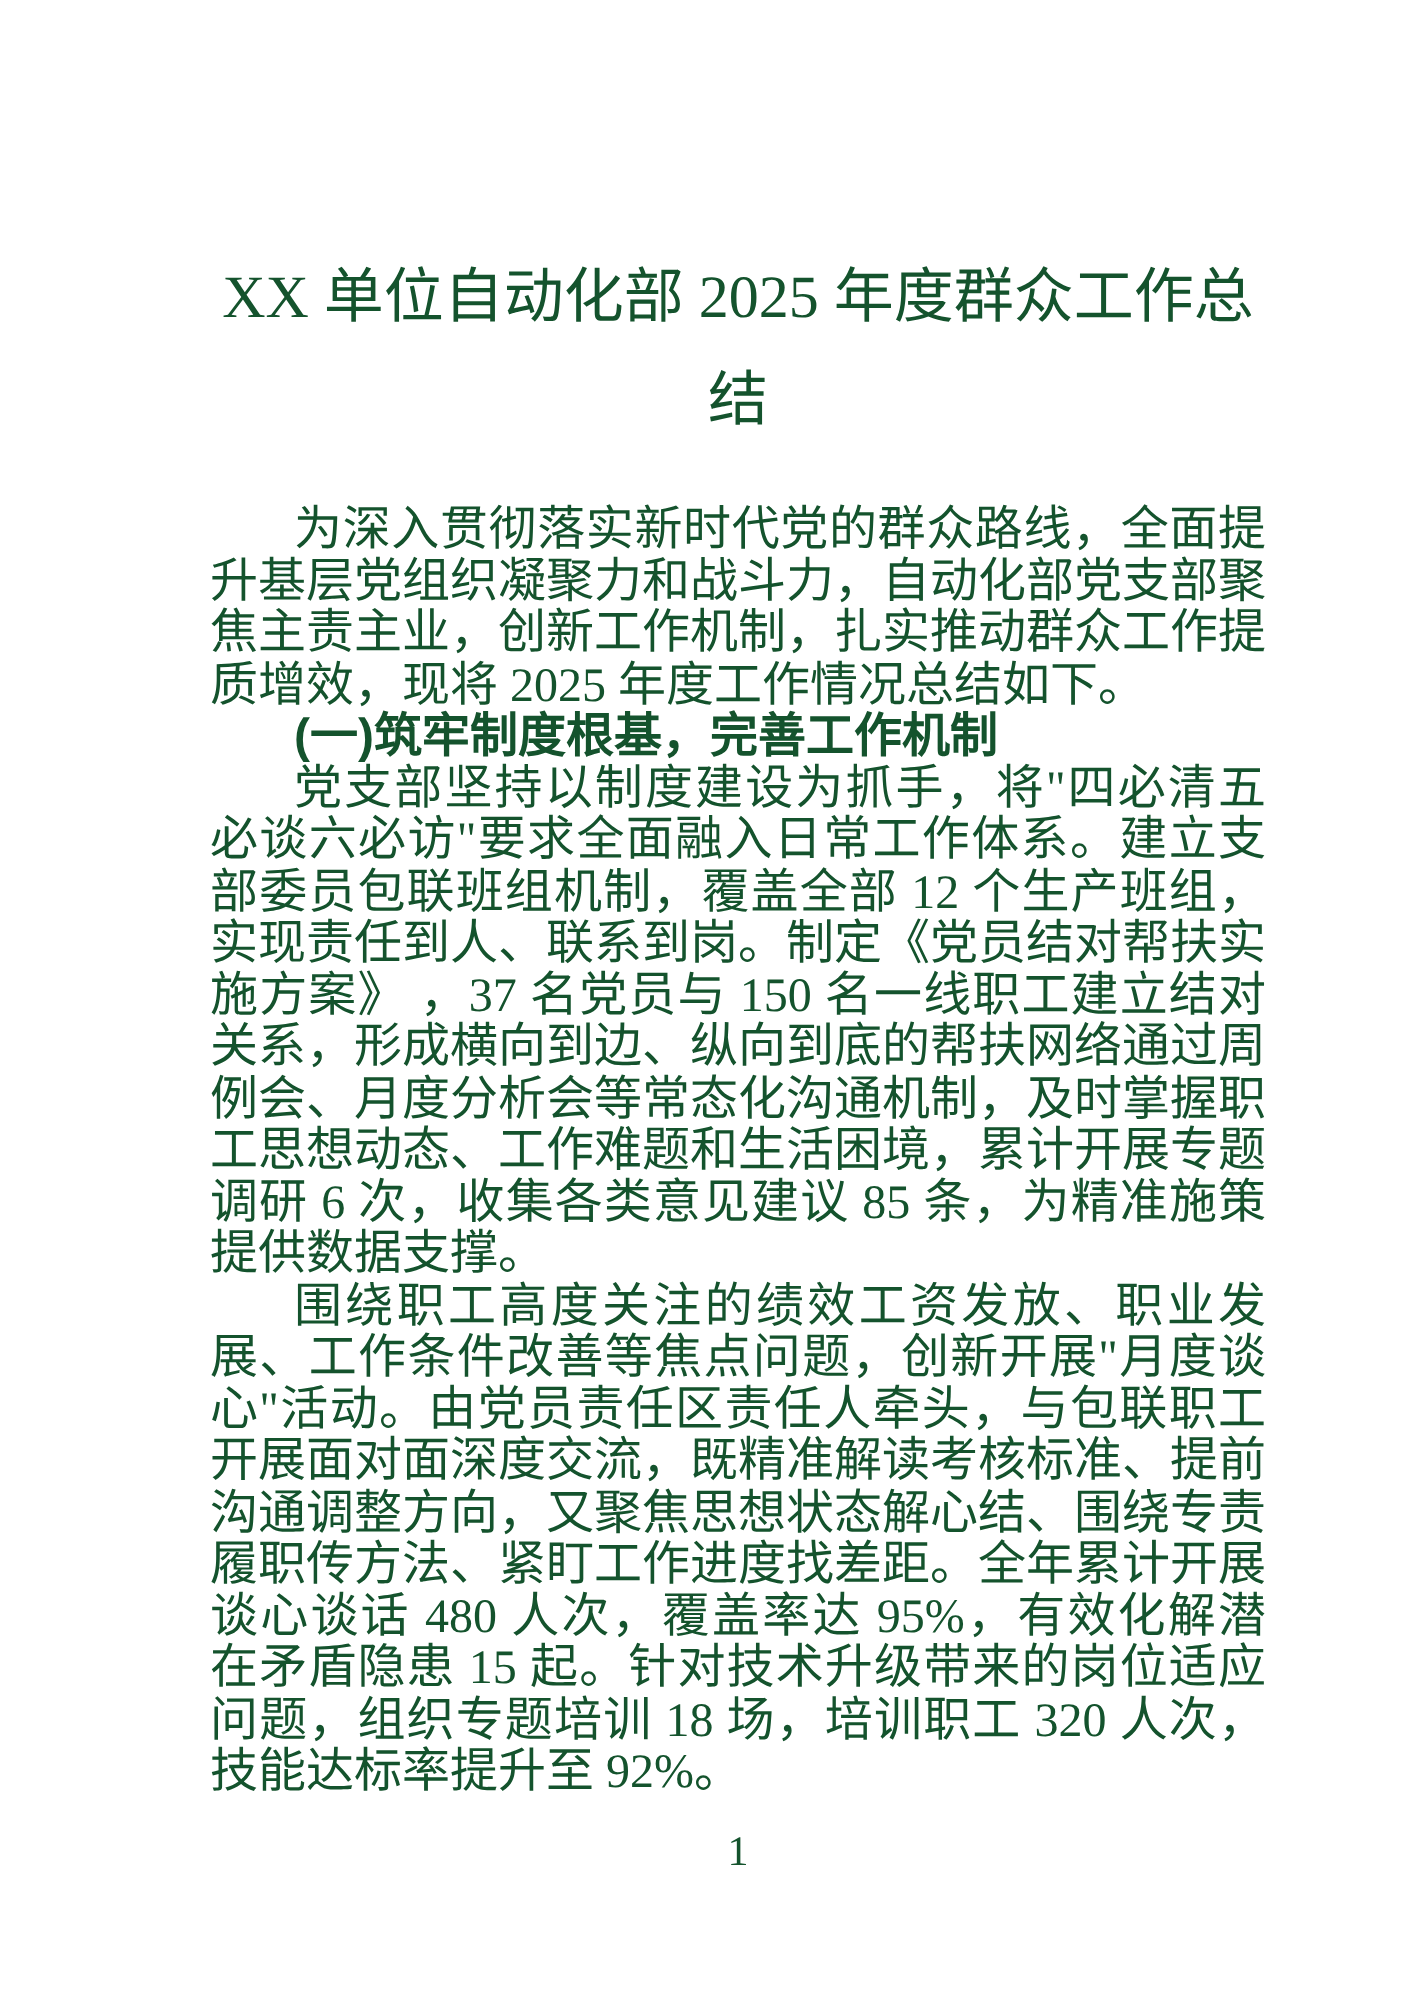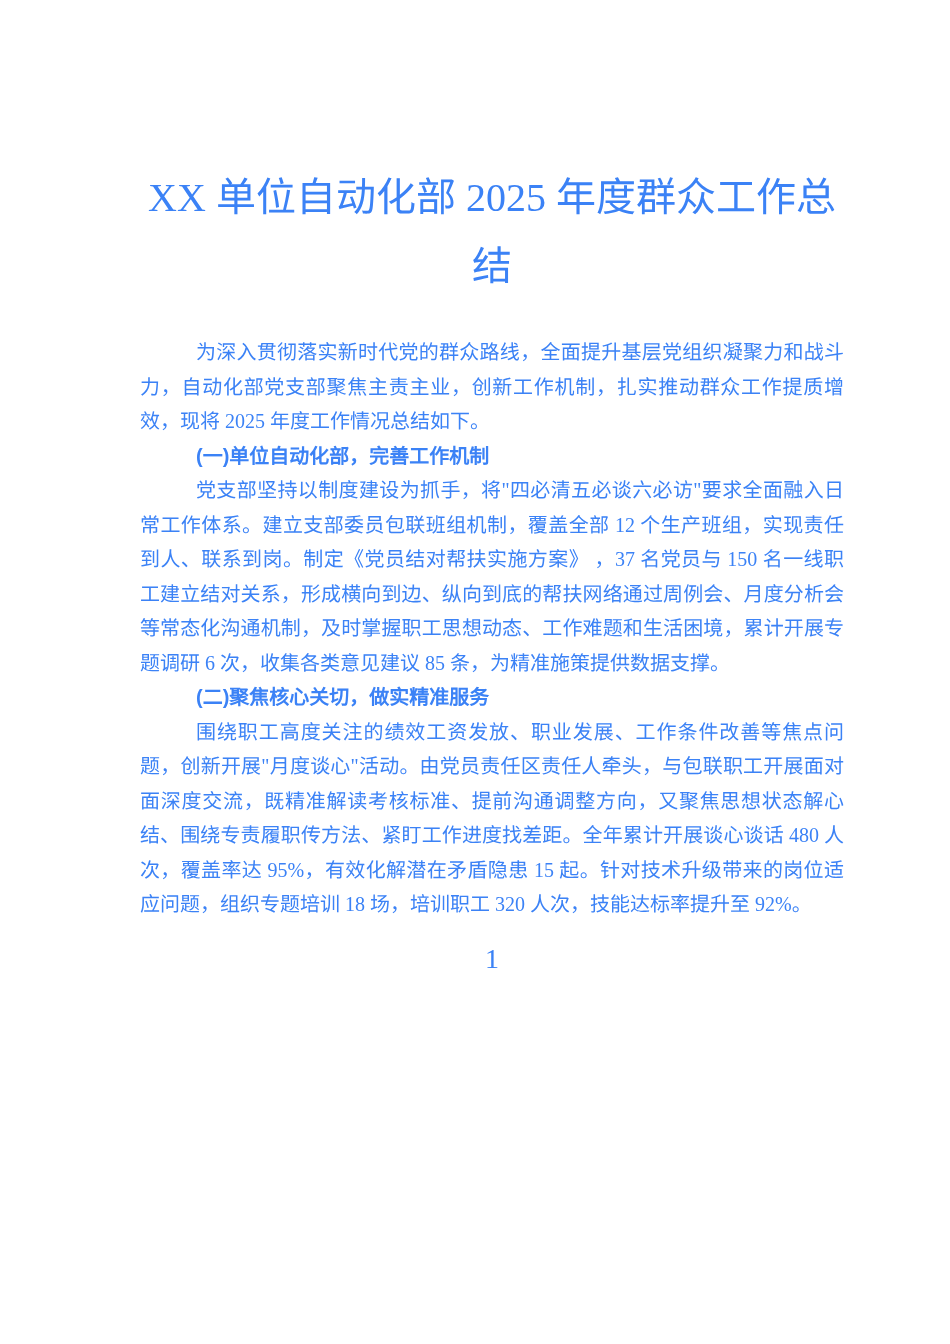--- a/index.html
+++ b/index.html
@@ -6,39 +6,39 @@
     margin: 0;
     padding: 0;
     background: #ffffff;
   }
   .page {
     position: relative;
     width: 950px;
     height: 1344px;
     box-sizing: border-box;
     background: #ffffff;
-    color: #3b82f6;
+    color: #14532d;
     padding: 163px 106px 0 140px;
     overflow: hidden;
     font-family: "Liberation Serif", serif;
   }
   .doc-title {
     margin: 0 0 34px 0;
     font-size: 40px;
     line-height: 69px;
     font-weight: normal;
     text-align: center;
     font-family: "Liberation Serif", serif;
   }
   .doc-title .title-line {
     display: block;
   }
   .doc-body p {
     margin: 0;
-    font-size: 20px;
+    font-size: 32px;
     line-height: 34.5px;
     text-indent: 56px;
   }
   .para {
     text-align: justify;
     text-justify: inter-character;
     font-family: "Liberation Serif", serif;
   }
   .h1p {
     font-weight: bold;
@@ -59,20 +59,19 @@
 </head>
 <body>
 
 <div class="page">
   <h1 class="doc-title">
     <span class="title-line">XX 单位自动化部 2025 年度群众工作总结</span>
   </h1>
 
   <div class="doc-body">
       <p class="para">为深入贯彻落实新时代党的群众路线，全面提升基层党组织凝聚力和战斗力，自动化部党支部聚焦主责主业，创新工作机制，扎实推动群众工作提质增效，现将 2025 年度工作情况总结如下。</p>
-      <p class="h2p">(一)单位自动化部，完善工作机制</p>
+      <p class="h2p">(一)筑牢制度根基，完善工作机制</p>
       <p class="para">党支部坚持以制度建设为抓手，将"四必清五必谈六必访"要求全面融入日常工作体系。建立支部委员包联班组机制，覆盖全部 12 个生产班组，实现责任到人、联系到岗。制定《党员结对帮扶实施方案》 ，37 名党员与 150 名一线职工建立结对关系，形成横向到边、纵向到底的帮扶网络通过周例会、月度分析会等常态化沟通机制，及时掌握职工思想动态、工作难题和生活困境，累计开展专题调研 6 次，收集各类意见建议 85 条，为精准施策提供数据支撑。</p>
-      <p class="h2p">(二)聚焦核心关切，做实精准服务</p>
       <p class="para">围绕职工高度关注的绩效工资发放、职业发展、工作条件改善等焦点问题，创新开展"月度谈心"活动。由党员责任区责任人牵头，与包联职工开展面对面深度交流，既精准解读考核标准、提前沟通调整方向，又聚焦思想状态解心结、围绕专责履职传方法、紧盯工作进度找差距。全年累计开展谈心谈话 480 人次，覆盖率达 95%，有效化解潜在矛盾隐患 15 起。针对技术升级带来的岗位适应问题，组织专题培训 18 场，培训职工 320 人次，技能达标率提升至 92%。</p>
     </div>
 
   <div class="page-number">1</div>
 </div>
 
 </body></html>

